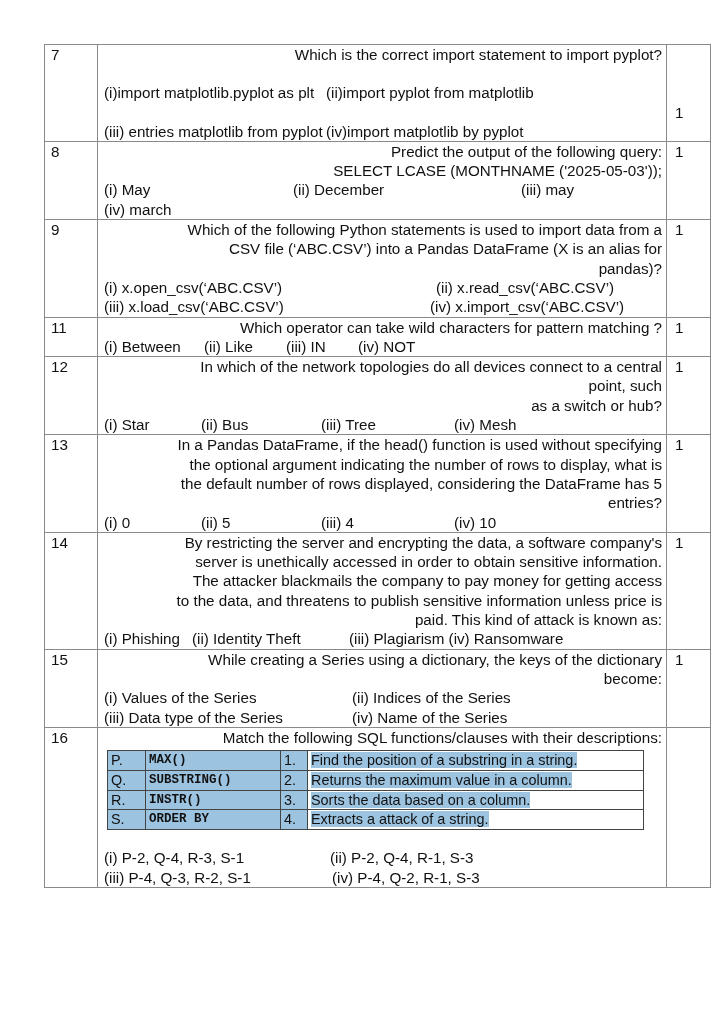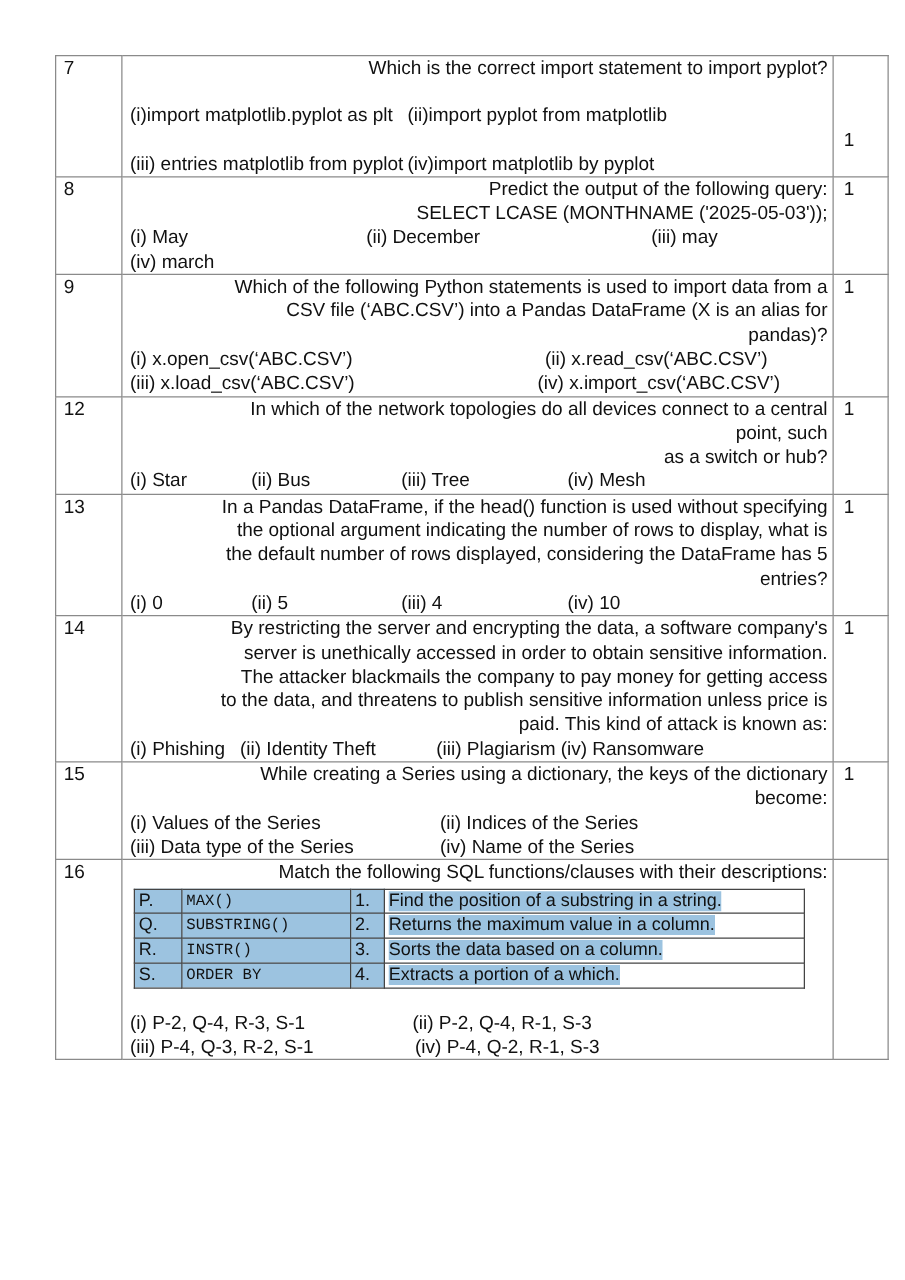--- a/index.html
+++ b/index.html
@@ -20,21 +20,21 @@
   .line { white-space: nowrap; display: block; position: relative; height: 19.3px; text-align: right; }
   .opt { position: absolute; top: 0; white-space: nowrap; }
   .gap { height: 19px; }
   .q7 .marks { padding-top: 40px; }
   .inner {
     border-collapse: collapse; margin: 3px 0 0 3px; width: 537px; table-layout: fixed;
     font-size: 14.4px;
   }
   .inner td { border: 1px solid #444; line-height: 18.8px; padding: 0 0 0 3px; }
   .inner .hl { background: #9cc3e0; }
-  .inner .mono { font-family: "Liberation Mono", monospace; font-weight: normal; font-size: 12.5px; }
+  .inner .mono { font-family: "Liberation Mono", monospace; font-weight: bold; font-size: 12.5px; }
   .inner .center { text-align: center; }
 </style>
 </head>
 <body>
 
 <table class="page-table">
 
   <tbody>
       <tr class="q7" style="height:94px">
     <td class="c-num">7</td>
@@ -83,20 +83,33 @@
       </span>
       <span class="line">
         <span class="opt" style="left:0">(iii) x.load_csv(‘ABC.CSV’)</span>
         <span class="opt" style="left:326px">(iv) x.import_csv(‘ABC.CSV’)</span>
       </span>
     </td>
     <td class="c-m">1</td>
   </tr>
 
 
+  <tr>
+    <td class="c-num">11</td>
+    <td class="c-q">
+      <span class="line">Which operator can take wild characters for pattern matching ?</span>
+      <span class="line">
+        <span class="opt" style="left:0">(i) Between</span>
+        <span class="opt" style="left:100px">(ii) Like</span>
+        <span class="opt" style="left:182px">(iii) IN</span>
+        <span class="opt" style="left:254px">(iv) NOT</span>
+      </span>
+    </td>
+    <td class="c-m">1</td>
+  </tr>
 
   <tr>
     <td class="c-num">12</td>
     <td class="c-q">
       <span class="line">In which of the network topologies do all devices connect to a central</span>
       <span class="line">point, such</span>
       <span class="line">as a switch or hub?</span>
       <span class="line">
         <span class="opt" style="left:0">(i) Star</span>
         <span class="opt" style="left:97px">(ii) Bus</span>
@@ -185,21 +198,21 @@
         <tr>
           <td class="hl">R.</td>
           <td class="hl mono">INSTR()</td>
           <td class="hl">3.</td>
           <td><span class="hl">Sorts the data based on a column.</span></td>
         </tr>
         <tr>
           <td class="hl">S.</td>
           <td class="hl mono">ORDER BY</td>
           <td class="hl">4.</td>
-          <td><span class="hl">Extracts a portion of a which.</span></td>
+          <td><span class="hl">Extracts a attack of a string.</span></td>
         </tr>
       </tbody>
           </table>
       <span class="gap" style="display:block; height:18px"></span>
       <span class="line">
         <span class="opt" style="left:0">(i) P-2, Q-4, R-3, S-1</span>
         <span class="opt" style="left:226px">(ii) P-2, Q-4, R-1, S-3</span>
       </span>
       <span class="line">
         <span class="opt" style="left:0">(iii) P-4, Q-3, R-2, S-1</span>

